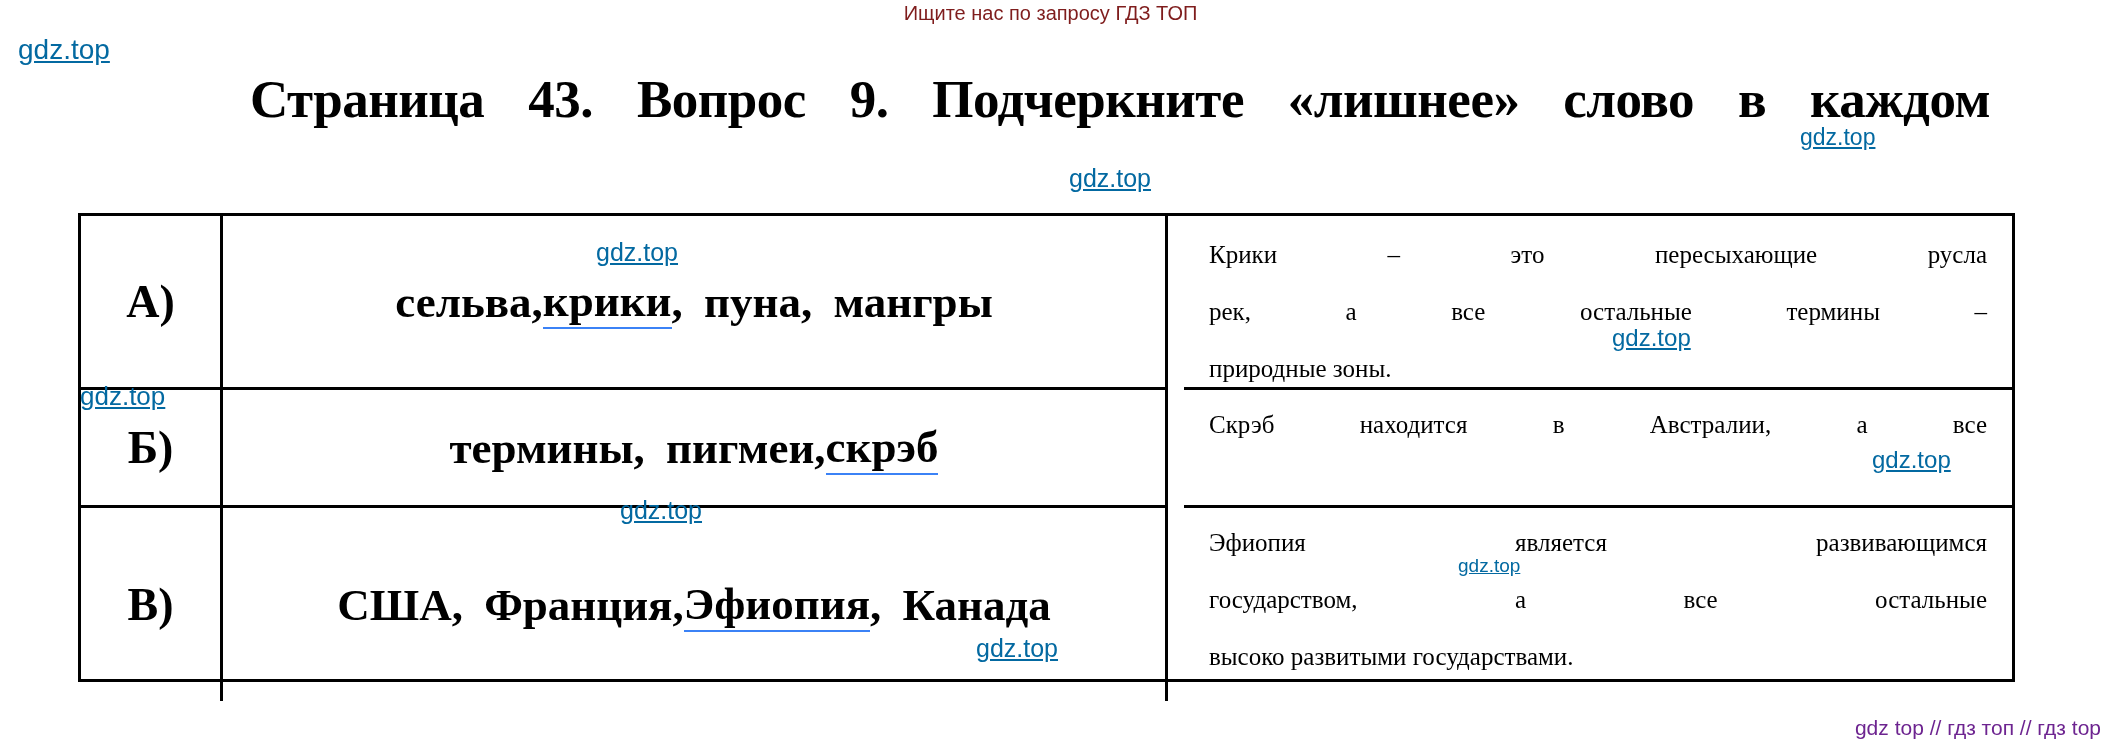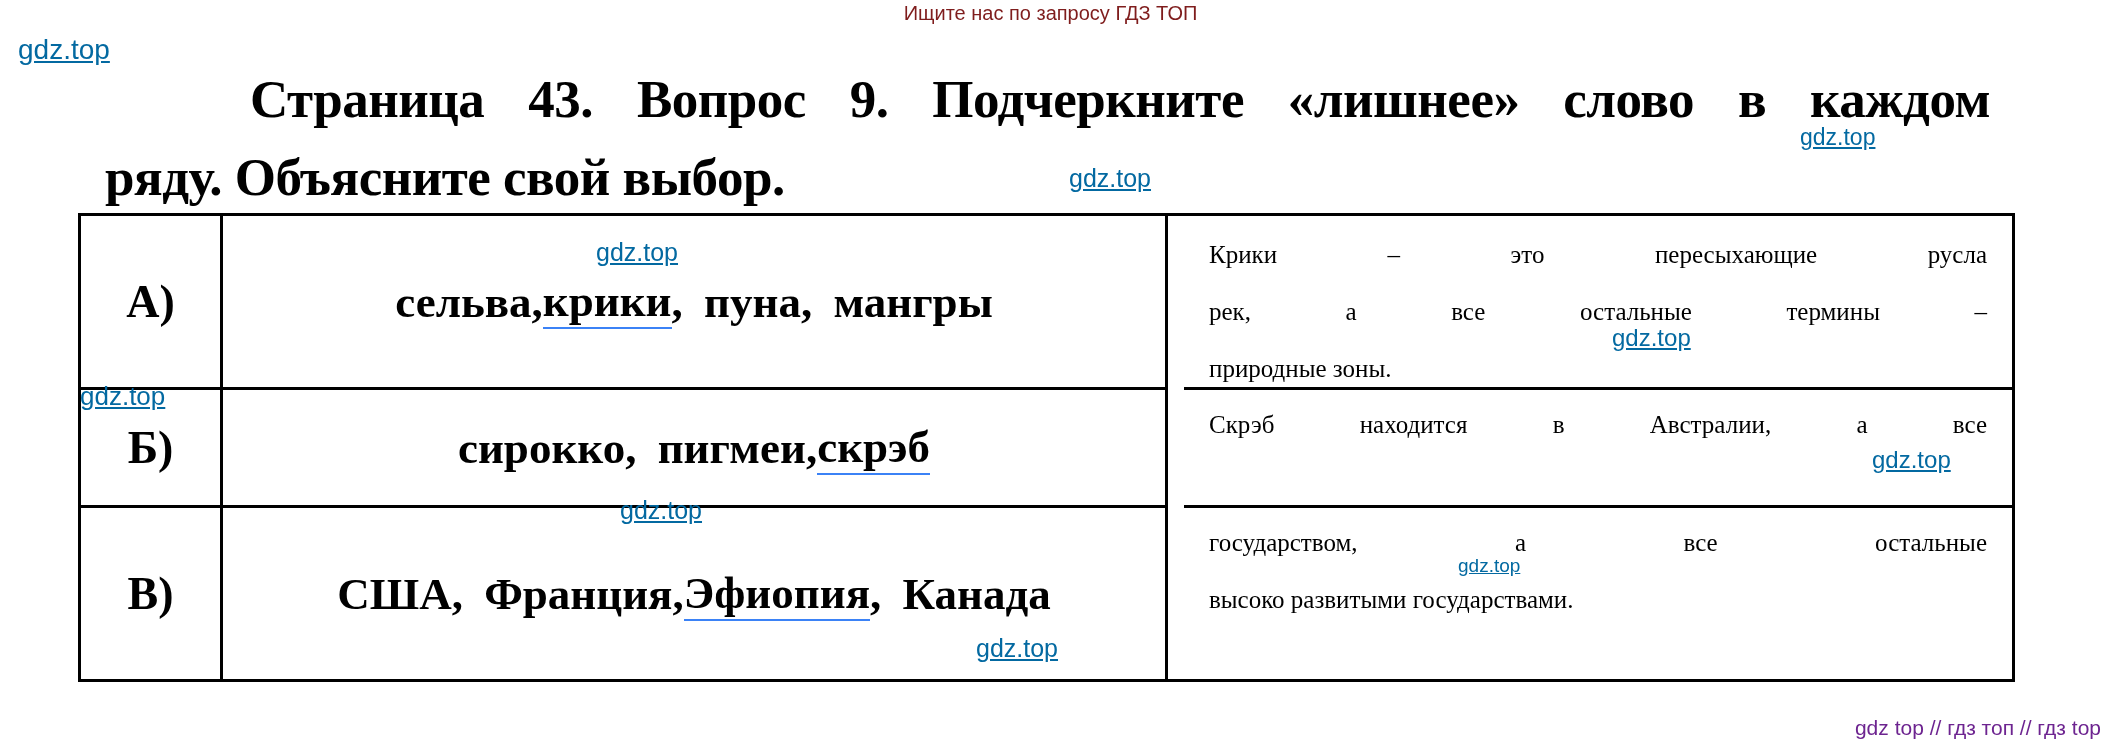--- a/index.html
+++ b/index.html
@@ -79,53 +79,53 @@
 </style>
 </head>
 <body>
 
 <div class="page">
 
   <div class="promo" style="color: #7f1d1d;">Ищите нас по запросу ГДЗ ТОП</div>
 
   <div class="title">
     <div class="title-l1">Страница 43. Вопрос 9. Подчеркните «лишнее» слово в каждом</div>
-    <div class="title-l2">ряду. Объясните свой выбор.</div>
   </div>
 
   <div class="answers">
 
     <div class="cell c-letter">А)</div>
     <div class="cell c-words">
         <span>сельва, </span>
         <span class="u">крики</span>
         <span>, пуна, мангры</span>
       </div>
     <div class="cell c-expl last-col">
       <div class="jline">Крики – это пересыхающие русла</div>
       <div class="jline">рек, а все остальные термины –</div>
       <div class="lline">природные зоны.</div>
     </div>
 
     <div class="cell c-letter">Б)</div>
     <div class="cell c-words">
-        <span>сирокко, пигмеи, </span>
+        <span>термины, пигмеи, </span>
         <span class="u">скрэб</span>
       </div>
     <div class="cell c-expl tight last-col">
       <div class="jline">Скрэб находится в Австралии, а все</div>
     </div>
 
     <div class="cell c-letter last-row">В)</div>
     <div class="cell c-words last-row">
         <span>США, Франция, </span>
         <span class="u">Эфиопия</span>
         <span>, Канада</span>
       </div>
     <div class="cell c-expl tight last-col last-row">
+      <div class="jline">Эфиопия является развивающимся</div>
       <div class="jline">государством, а все остальные</div>
       <div class="lline">высоко развитыми государствами.</div>
     </div>
 
   </div>
 
   <span class="wm" style="left:18px;top:36px;font-size:28px;">gdz.top</span>
   <span class="wm" style="left:1800px;top:126px;font-size:23px;">gdz.top</span>
   <span class="wm" style="left:1069px;top:166px;font-size:25px;">gdz.top</span>
   <span class="wm" style="left:596px;top:240px;font-size:25px;">gdz.top</span>

